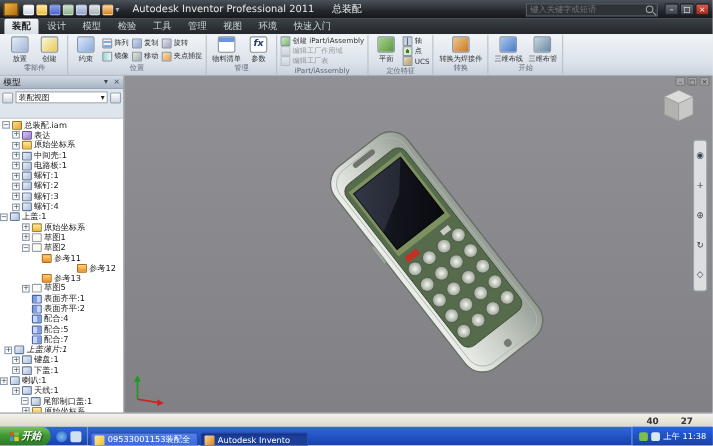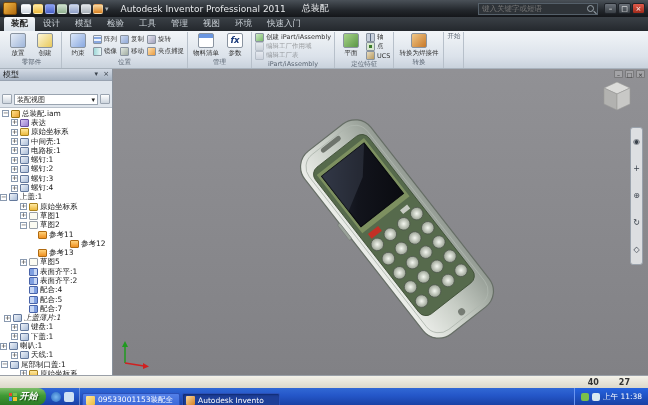--- a/index.html
+++ b/index.html
@@ -44,21 +44,21 @@
 .smallbtn{display:flex;align-items:center;gap:2px;font-size:6.5px;color:#333;white-space:nowrap;}
 .smallbtn.disabled{opacity:.45;}
 .sicon{width:9px;height:9px;border:1px solid #8a94a0;border-radius:1px;display:inline-block;flex:0 0 9px;}
 
 
 .main{flex:1;display:flex;min-height:0;}
 .browser{width:113px;flex:0 0 113px;background:#e6e3da;border-right:1px solid #8a929c;display:flex;flex-direction:column;}
 .browser-header{height:12px;background:linear-gradient(#d2dae4,#a8b4c4);display:flex;align-items:center;font-size:8px;padding:0 3px;color:#1a1a1a;border-bottom:1px solid #98a2b0;gap:3px;flex:0 0 12px;}
 .bh-btn{margin-left:auto;font-size:7px;color:#3a424c;line-height:1;}
 .bh-btn.x{margin-left:2px;}
-.browser-tools{height:13px;display:flex;align-items:flex-start;gap:2px;padding:13px 2px;background:#dfe5ec;border-bottom:1px solid #b8c0ca;flex:0 0 13px;}
+.browser-tools{height:13px;display:flex;align-items:flex-end;gap:2px;padding:13px 2px;background:#dfe5ec;border-bottom:1px solid #b8c0ca;flex:0 0 13px;}
 .tool-icon{width:10px;height:10px;border:1px solid #9aa4b0;border-radius:1px;background:linear-gradient(#fff,#d8e0ea);flex:0 0 10px;}
 .view-dd{flex:1;display:flex;align-items:center;font-size:7px;background:#fff;border:1px solid #9aa4b0;height:11px;padding:0 2px;justify-content:space-between;color:#222;}
 .tree{flex:1;background:#fff;overflow:hidden;padding-top:1px;}
 .trow{display:flex;align-items:center;height:9.3px;gap:2px;white-space:nowrap;font-size:7.5px;color:#1a1a1a;}
 .exp{width:7px;height:7px;border:1px solid #8a9ab0;background:#fff;font-size:6.5px;line-height:5px;text-align:center;color:#333;flex:0 0 7px;}
 .exp.exp-plus::before{content:"+";}
 .exp.exp-minus::before{content:"−";}
 .ticon{width:9px;height:8px;flex:0 0 9px;border-radius:1px;border:1px solid #8a94a0;}
 .tlabel{overflow:hidden;text-overflow:clip;}
 
@@ -322,20 +322,33 @@
         <div class="bigbtn">
               <span class="bicon ic-weldment"></span>
               <span class="blbl">转换为焊接件</span>
             </div>
           </div>
       </div>
       <div class="rgroup-label">转换</div>
     </div>
 
     <div class="rgroup">
+      <div class="rgroup-body">
+        <div class="bigrow">
+
+        <div class="bigbtn">
+              <span class="bicon ic-harness"></span>
+              <span class="blbl">三维布线</span>
+            </div>
+            <div class="bigbtn">
+              <span class="bicon ic-pipe"></span>
+              <span class="blbl">三维布管</span>
+            </div>
+          </div>
+      </div>
       <div class="rgroup-label">开始</div>
     </div>
 
   </div>
 
   <div class="main">
 
     <div class="browser">
       <div class="browser-header">
         <span>模型</span>
@@ -507,21 +520,21 @@
             <span class="ticon ic-part"></span>
             <span class="tlabel">喇叭:1</span>
           </div>
 
           <div class="trow" style="padding-left: 11px;">
             <span class="exp exp-plus"></span>
             <span class="ticon ic-part"></span>
             <span class="tlabel">天线:1</span>
           </div>
 
-          <div class="trow" style="padding-left: 1px;">
+          <div class="trow" style="padding-left: 19px;">
             <span class="exp exp-minus"></span>
             <span class="ticon ic-part"></span>
             <span class="tlabel">尾部制口盖:1</span>
           </div>
 
           <div class="trow" style="padding-left: 20px;">
             <span class="exp exp-plus"></span>
             <span class="ticon ic-origin-folder"></span>
             <span class="tlabel">原始坐标系</span>
           </div>

